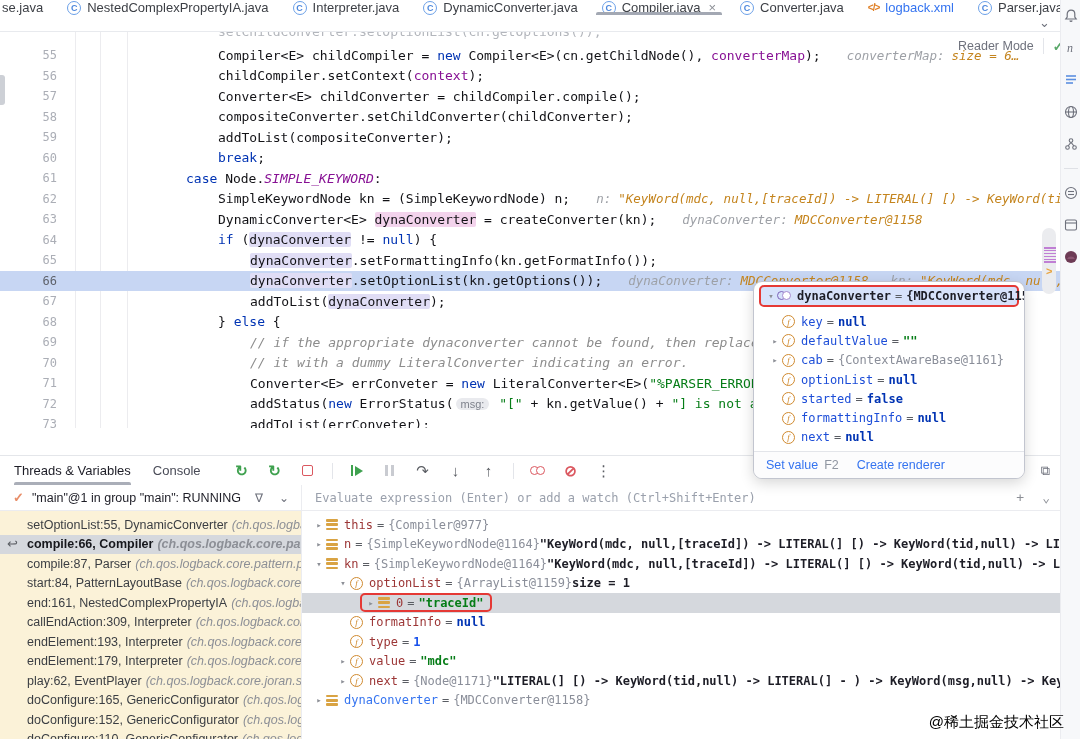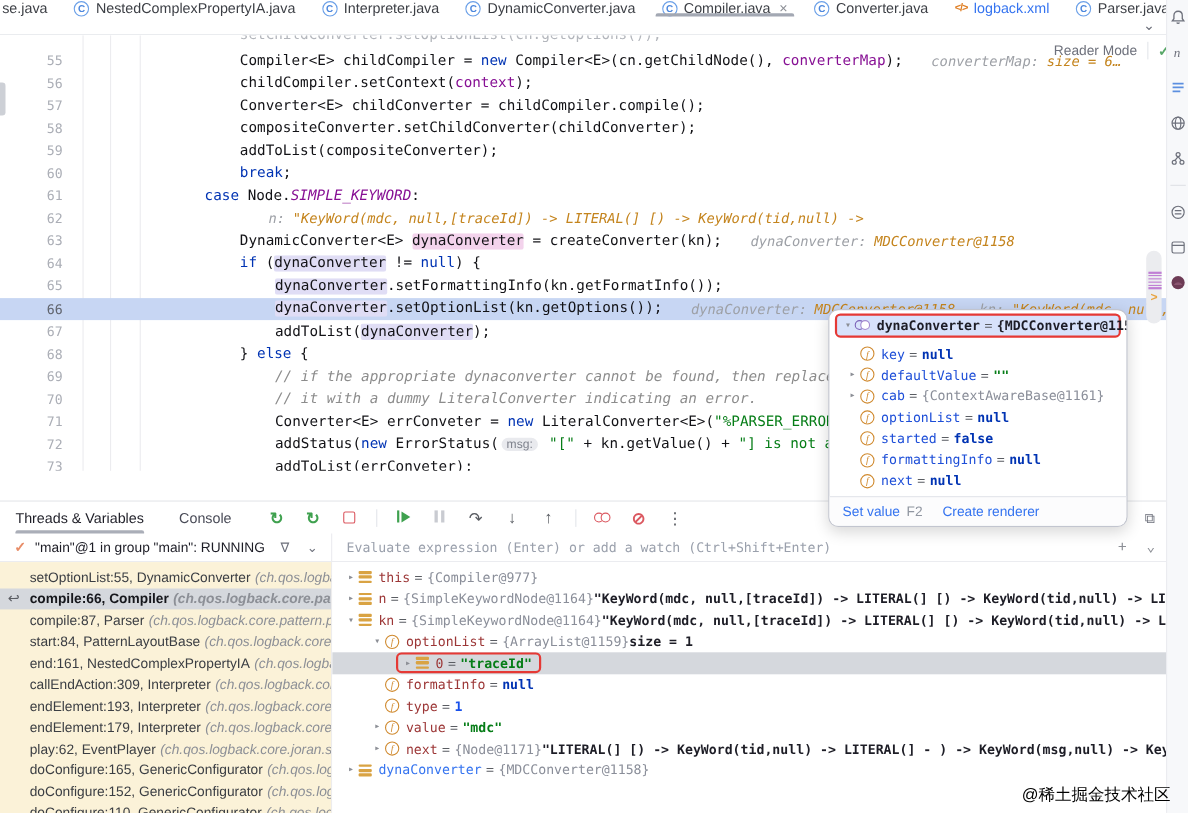--- a/index.html
+++ b/index.html
@@ -179,21 +179,21 @@
         <span>setChildConverter.setOptionList(cn.getOptions());</span>
       </div>
     <div class="code-lines" id="codeLines">
         <div class="line"><span class="ln">55</span><span class="gmid"></span><div class="code" style="padding-left: 32px;"><span class="seg-p">Compiler&lt;E&gt; childCompiler = </span><span class="seg-k">new</span><span class="seg-p"> Compiler&lt;E&gt;(cn.getChildNode(), </span><span class="seg-f">converterMap</span><span class="seg-p">);</span><span class="hints"><span><span class="hint-l">converterMap:</span><span class="hint-v">size = 6…</span></span></span></div></div>
         <div class="line"><span class="ln">56</span><span class="gmid"></span><div class="code" style="padding-left: 32px;"><span class="seg-p">childCompiler.setContext(</span><span class="seg-f">context</span><span class="seg-p">);</span></div></div>
         <div class="line"><span class="ln">57</span><span class="gmid"></span><div class="code" style="padding-left: 32px; align-items: center;"><span class="seg-p">Converter&lt;E&gt; childConverter = childCompiler.compile();</span></div></div>
         <div class="line"><span class="ln">58</span><span class="gmid"></span><div class="code" style="padding-left: 32px;"><span class="seg-p">compositeConverter.setChildConverter(childConverter);</span></div></div>
         <div class="line"><span class="ln">59</span><span class="gmid"></span><div class="code" style="padding-left: 32px;"><span class="seg-p">addToList(compositeConverter);</span></div></div>
         <div class="line"><span class="ln">60</span><span class="gmid"></span><div class="code" style="padding-left: 32px;"><span class="seg-k">break</span><span class="seg-p">;</span></div></div>
         <div class="line"><span class="ln">61</span><span class="gmid"></span><div class="code" style="padding-left: 0px;"><span class="seg-k">case </span><span class="seg-p">Node.</span><span class="seg-cn">SIMPLE_KEYWORD</span><span class="seg-p">:</span></div></div>
-        <div class="line"><span class="ln">62</span><span class="gmid"></span><div class="code" style="padding-left: 32px;"><span class="hints"><span><span class="hint-l">n:</span><span class="hint-v">"KeyWord(mdc, null,[traceId]) -&gt; LITERAL(] [) -&gt; KeyWord(tid,null) -&gt;</span></span></span></div></div>
+        <div class="line"><span class="ln">62</span><span class="gmid"></span><div class="code" style="padding-left: 32px;"><span class="seg-p">SimpleKeywordNode kn = (SimpleKeywordNode) n;</span><span class="hints"><span><span class="hint-l">n:</span><span class="hint-v">"KeyWord(mdc, null,[traceId]) -&gt; LITERAL(] [) -&gt; KeyWord(tid,null) -&gt;</span></span></span></div></div>
         <div class="line"><span class="ln">63</span><span class="gmid"></span><div class="code" style="padding-left: 32px;"><span class="seg-p">DynamicConverter&lt;E&gt; </span><span class="seg-p hl-w">dynaConverter</span><span class="seg-p"> = createConverter(kn);</span><span class="hints"><span><span class="hint-l">dynaConverter:</span><span class="hint-v">MDCConverter@1158</span></span></span></div></div>
         <div class="line"><span class="ln">64</span><span class="gmid"></span><div class="code" style="padding-left: 32px;"><span class="seg-k">if</span><span class="seg-p"> (</span><span class="seg-p hl-r">dynaConverter</span><span class="seg-p"> != </span><span class="seg-k">null</span><span class="seg-p">) {</span></div></div>
         <div class="line"><span class="ln">65</span><span class="gmid"></span><div class="code" style="padding-left: 64px;"><span class="seg-p hl-r">dynaConverter</span><span class="seg-p">.setFormattingInfo(kn.getFormatInfo());</span></div></div>
         <div class="line current"><span class="ln">66</span><span class="gmid"></span><div class="code" style="padding-left: 64px;"><span class="seg-p hl-r">dynaConverter</span><span class="seg-p">.setOptionList(kn.getOptions());</span><span class="hints"><span><span class="hint-l">dynaConverter:</span><span class="hint-v">MDCConverter@1158</span></span><span><span class="hint-l">kn:</span><span class="hint-v">"KeyWord(mdc, null,[traceId]</span></span></span></div></div>
         <div class="line"><span class="ln">67</span><span class="gmid"></span><div class="code" style="padding-left: 64px;"><span class="seg-p">addToList(</span><span class="seg-p hl-r">dynaConverter</span><span class="seg-p">);</span></div></div>
         <div class="line"><span class="ln">68</span><span class="gmid"></span><div class="code" style="padding-left: 32px;"><span class="seg-p">} </span><span class="seg-k">else</span><span class="seg-p"> {</span></div></div>
         <div class="line"><span class="ln">69</span><span class="gmid"></span><div class="code" style="padding-left: 64px;"><span class="seg-cm">// if the appropriate dynaconverter cannot be found, then replace</span></div></div>
         <div class="line"><span class="ln">70</span><span class="gmid"></span><div class="code" style="padding-left: 64px;"><span class="seg-cm">// it with a dummy LiteralConverter indicating an error.</span></div></div>
         <div class="line"><span class="ln">71</span><span class="gmid"></span><div class="code" style="padding-left: 64px;"><span class="seg-p">Converter&lt;E&gt; errConveter = </span><span class="seg-k">new</span><span class="seg-p"> LiteralConverter&lt;E&gt;(</span><span class="seg-s">"%PARSER_ERROR["</span><span class="seg-p"> + kn.getValue() + </span><span class="seg-s">"]"</span><span class="seg-p">);</span></div></div>
         <div class="line"><span class="ln">72</span><span class="gmid"></span><div class="code" style="padding-left: 64px;"><span class="seg-p">addStatus(</span><span class="seg-k">new</span><span class="seg-p"> ErrorStatus(</span><span class="seg-chip">msg:</span><span class="seg-p"> </span><span class="seg-s">"["</span><span class="seg-p"> + kn.getValue() + </span><span class="seg-s">"] is not a valid conversion word"</span></div></div>
@@ -282,21 +282,21 @@
       </div>
     <div class="pop-foot">
       <span class="lnk">Set value</span>
       <span class="key">F2</span>
       <span class="lnk">Create renderer</span>
     </div>
   </div>
 
   <div class="dbg">
     <div class="dbg-header">
-      <div id="dbgTabs" style="display:flex;height:100%;gap:10px;">
+      <div id="dbgTabs" style="display:flex;height:100%;">
           <div class="dbg-tab active">Threads &amp; Variables</div>
           <div class="dbg-tab">Console</div>
         </div>
       <div class="toolbar" id="dbgToolbar">
           <span class="tb-ic">
             <span class="u g">↻</span>
           </span>
           <span class="tb-ic">
             <span class="u g">↻</span>
           </span>

